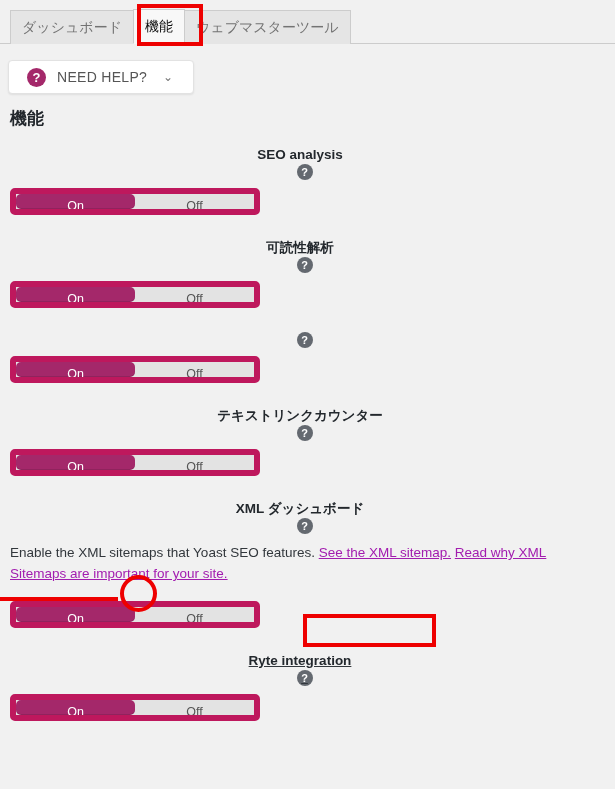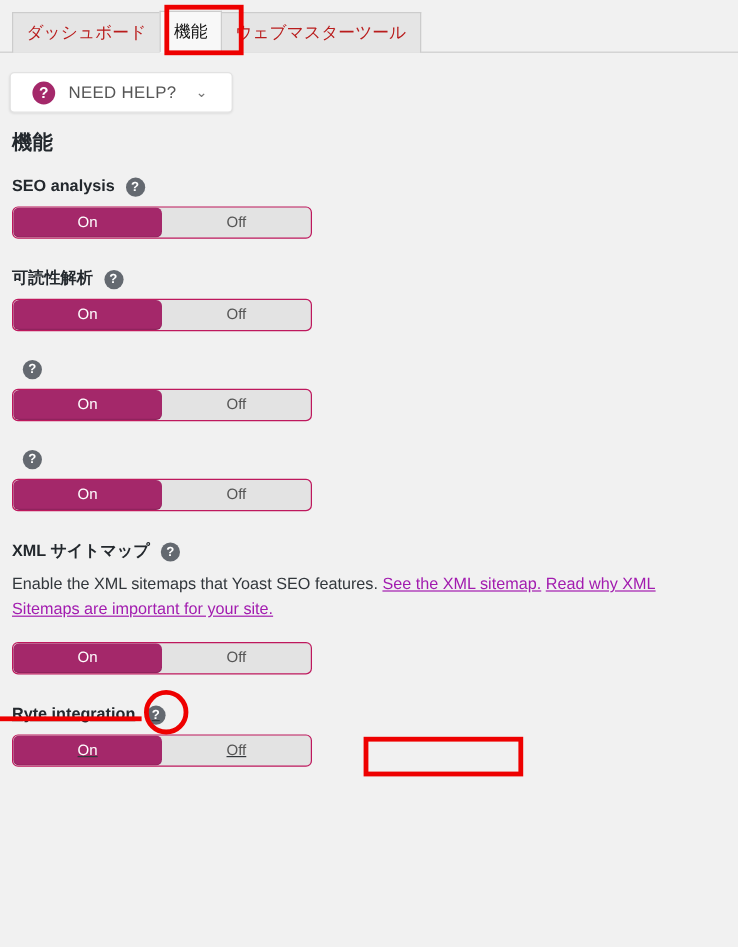--- a/index.html
+++ b/index.html
@@ -32,21 +32,21 @@
     left: 10px;
     bottom: -1px;
     display: flex;
     align-items: flex-end;
   }
   .tab {
     display: block;
     padding: 7px 11px 8px 11px;
     font-size: 14px;
     line-height: 18px;
-    color: #b91c1c;
+    color: #737373;
     background: #e5e5e5;
     border: 1px solid #ccc;
     border-bottom: none;
     margin-right: 0px;
     text-decoration: none;
     white-space: nowrap;
     cursor: pointer;
   }
   .tab + .tab { margin-left: -1px; }
   .tab.active {
@@ -119,26 +119,27 @@
     line-height: 21px;
     color: #32373c;
     margin: 0 0 18px 0;
     width: 572px;
   }
 
   
   .feature { position: relative; }
   .feature-label {
     display: flex;
-    align-items: flex-end;
+    align-items: center;
     font-size: 13.5px;
     font-weight: bold;
     color: #23282d;
     line-height: 18px;
     margin-bottom: 8px;
+    flex-direction: column;
   }
   .help-icon {
     display: inline-block;
     width: 16px; height: 16px;
     border-radius: 50%;
     background: #646970;
     color: #fff;
     font-size: 11px;
     font-weight: bold;
     line-height: 16px;
@@ -148,21 +149,21 @@
     cursor: pointer;
     font-family: "Liberation Sans", sans-serif;
   }
 
   
   .toggle {
     width: 250px;
     height: 27px;
     border-radius: 5px;
     background: #e3e3e3;
-    border: 1px solid #be185d;
+    border: 6px solid #be185d;
     display: flex;
     position: relative;
     box-sizing: border-box;
     cursor: pointer;
     overflow: hidden;
   }
   .toggle .opt {
     flex: 1 1 50%;
     text-align: center;
     font-size: 12.5px;
@@ -267,32 +268,33 @@
     </div>
     <div class="toggle">
       <span class="knob"></span>
       <span class="opt on-label">On</span>
       <span class="opt">Off</span>
     </div>
   </div>
 
   <div class="feature" style="margin-bottom:24px;">
     <div class="feature-label">
-      <span class="help-icon">?</span>
-    </div>
-    <div class="toggle">
-      <span class="knob"></span>
-      <span class="opt on-label">On</span>
-      <span class="opt">Off</span>
-    </div>
-  </div>
-
-  <div class="feature" style="margin-bottom:24px;">
-    <div class="feature-label">
-      <span>XML サイトマップ</span>
+      <span>テキストリンクカウンター</span>
+      <span class="help-icon">?</span>
+    </div>
+    <div class="toggle">
+      <span class="knob"></span>
+      <span class="opt on-label">On</span>
+      <span class="opt">Off</span>
+    </div>
+  </div>
+
+  <div class="feature" style="margin-bottom:24px;">
+    <div class="feature-label">
+      <span>XML ダッシュボード</span>
       <span class="help-icon">?</span>
     </div>
     <p class="feature-desc">
       <span>Enable the XML sitemaps that Yoast SEO features.</span>
       <a href="#">See the XML sitemap.</a>
       <a href="#">Read why XML Sitemaps are important for your site.</a>
     </p>
     <div class="toggle" style="margin-top:17px;">
       <span class="knob"></span>
       <span class="opt on-label">On</span>

